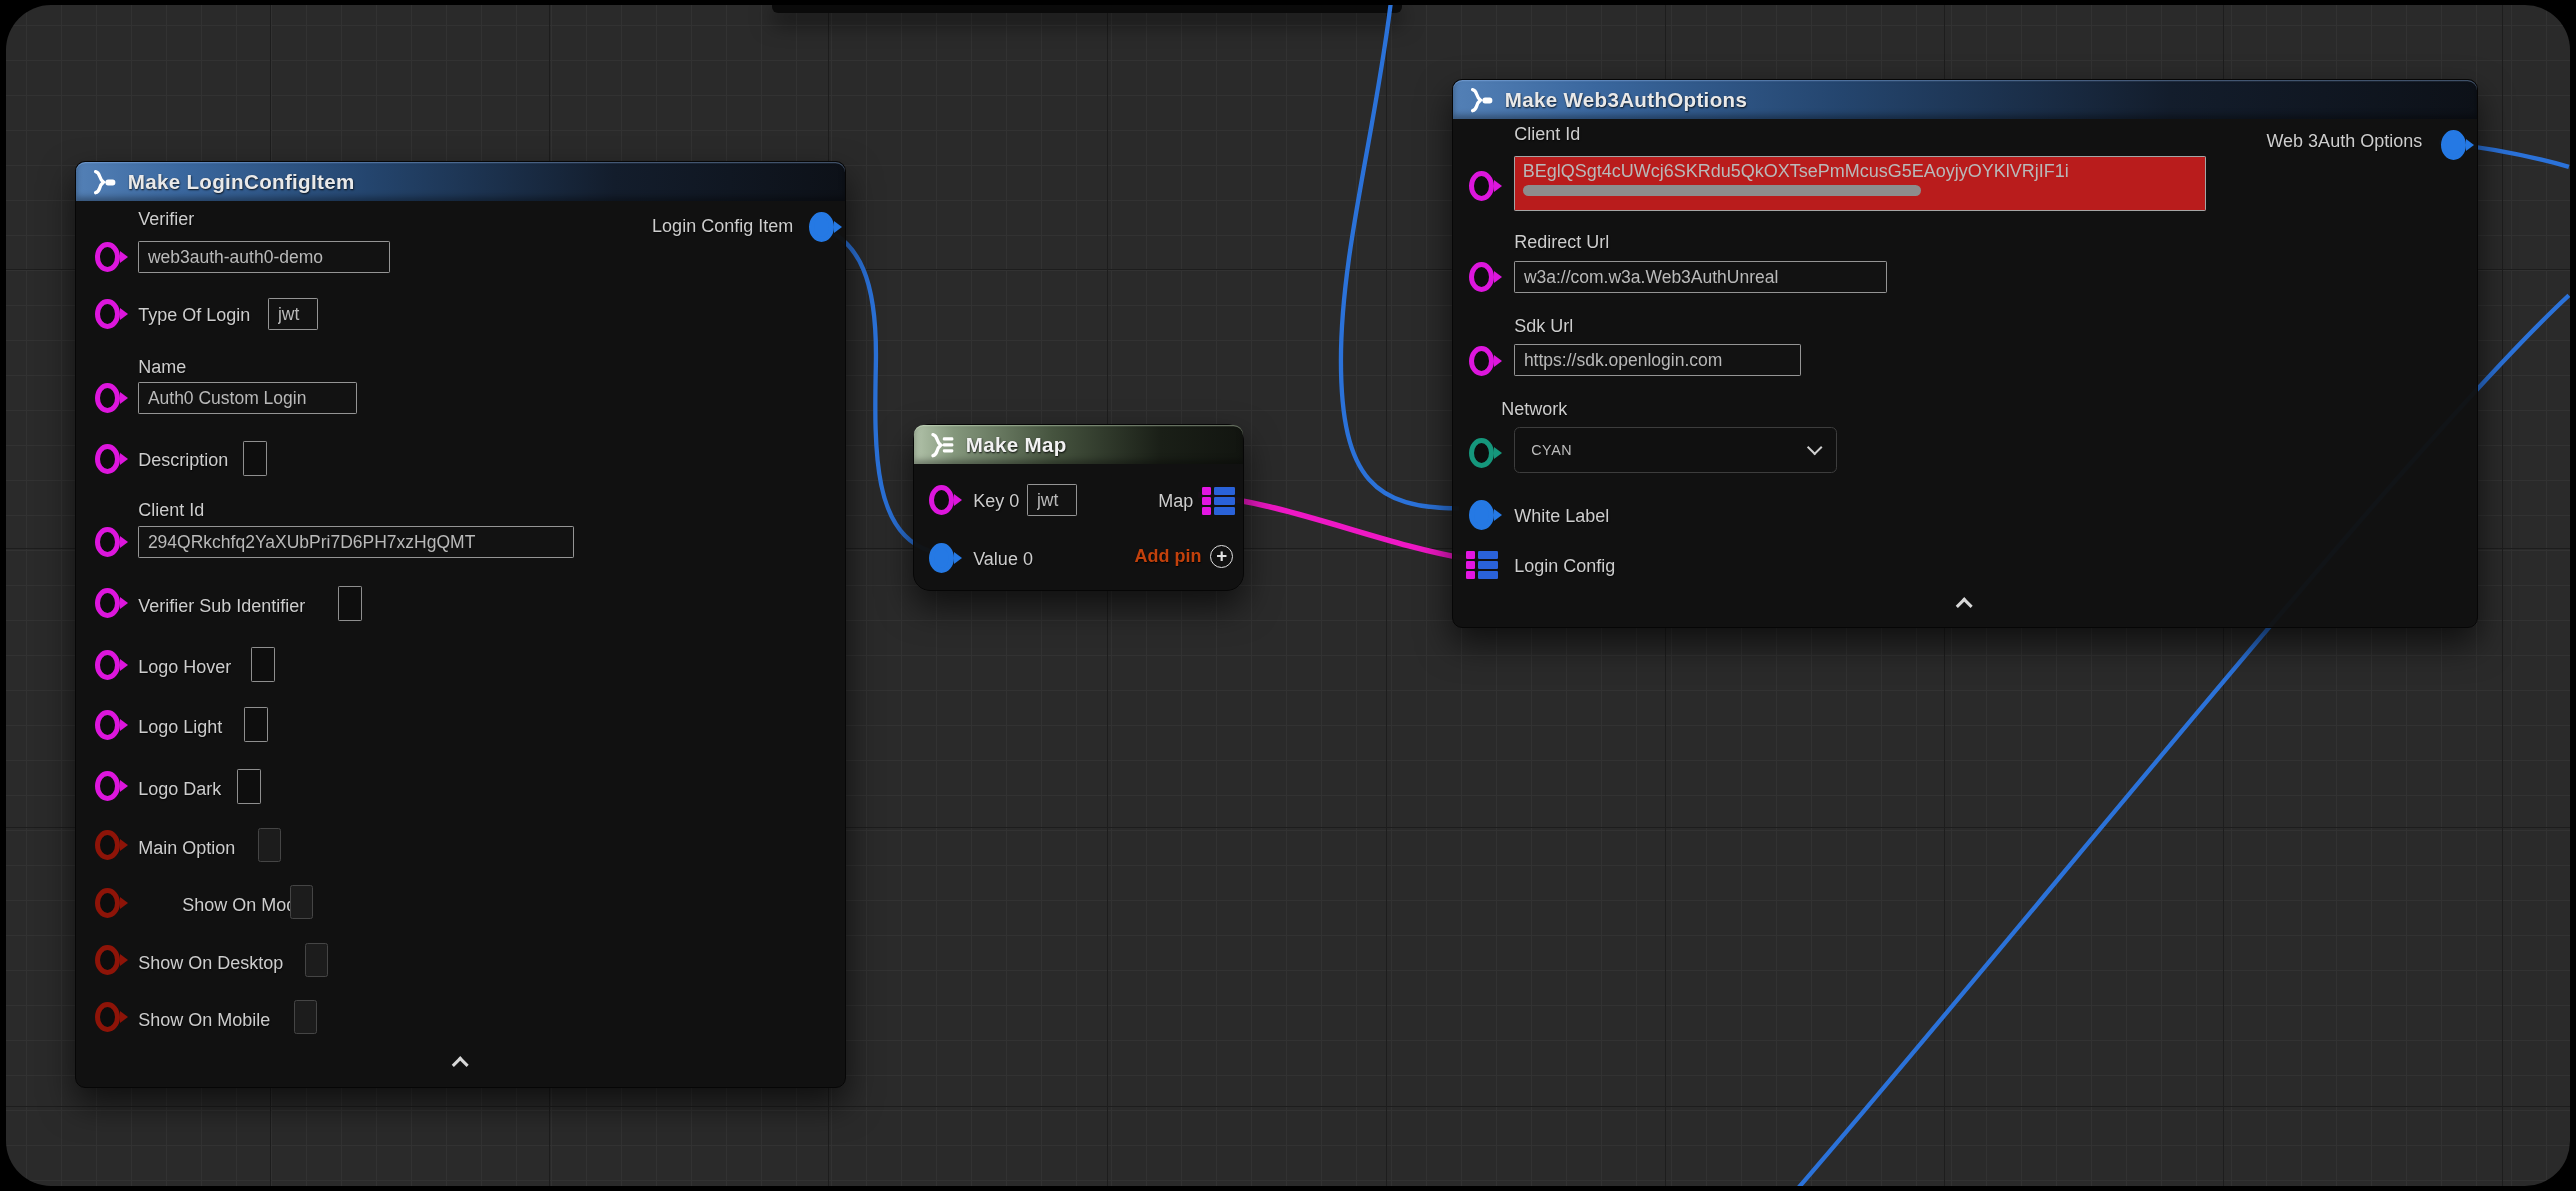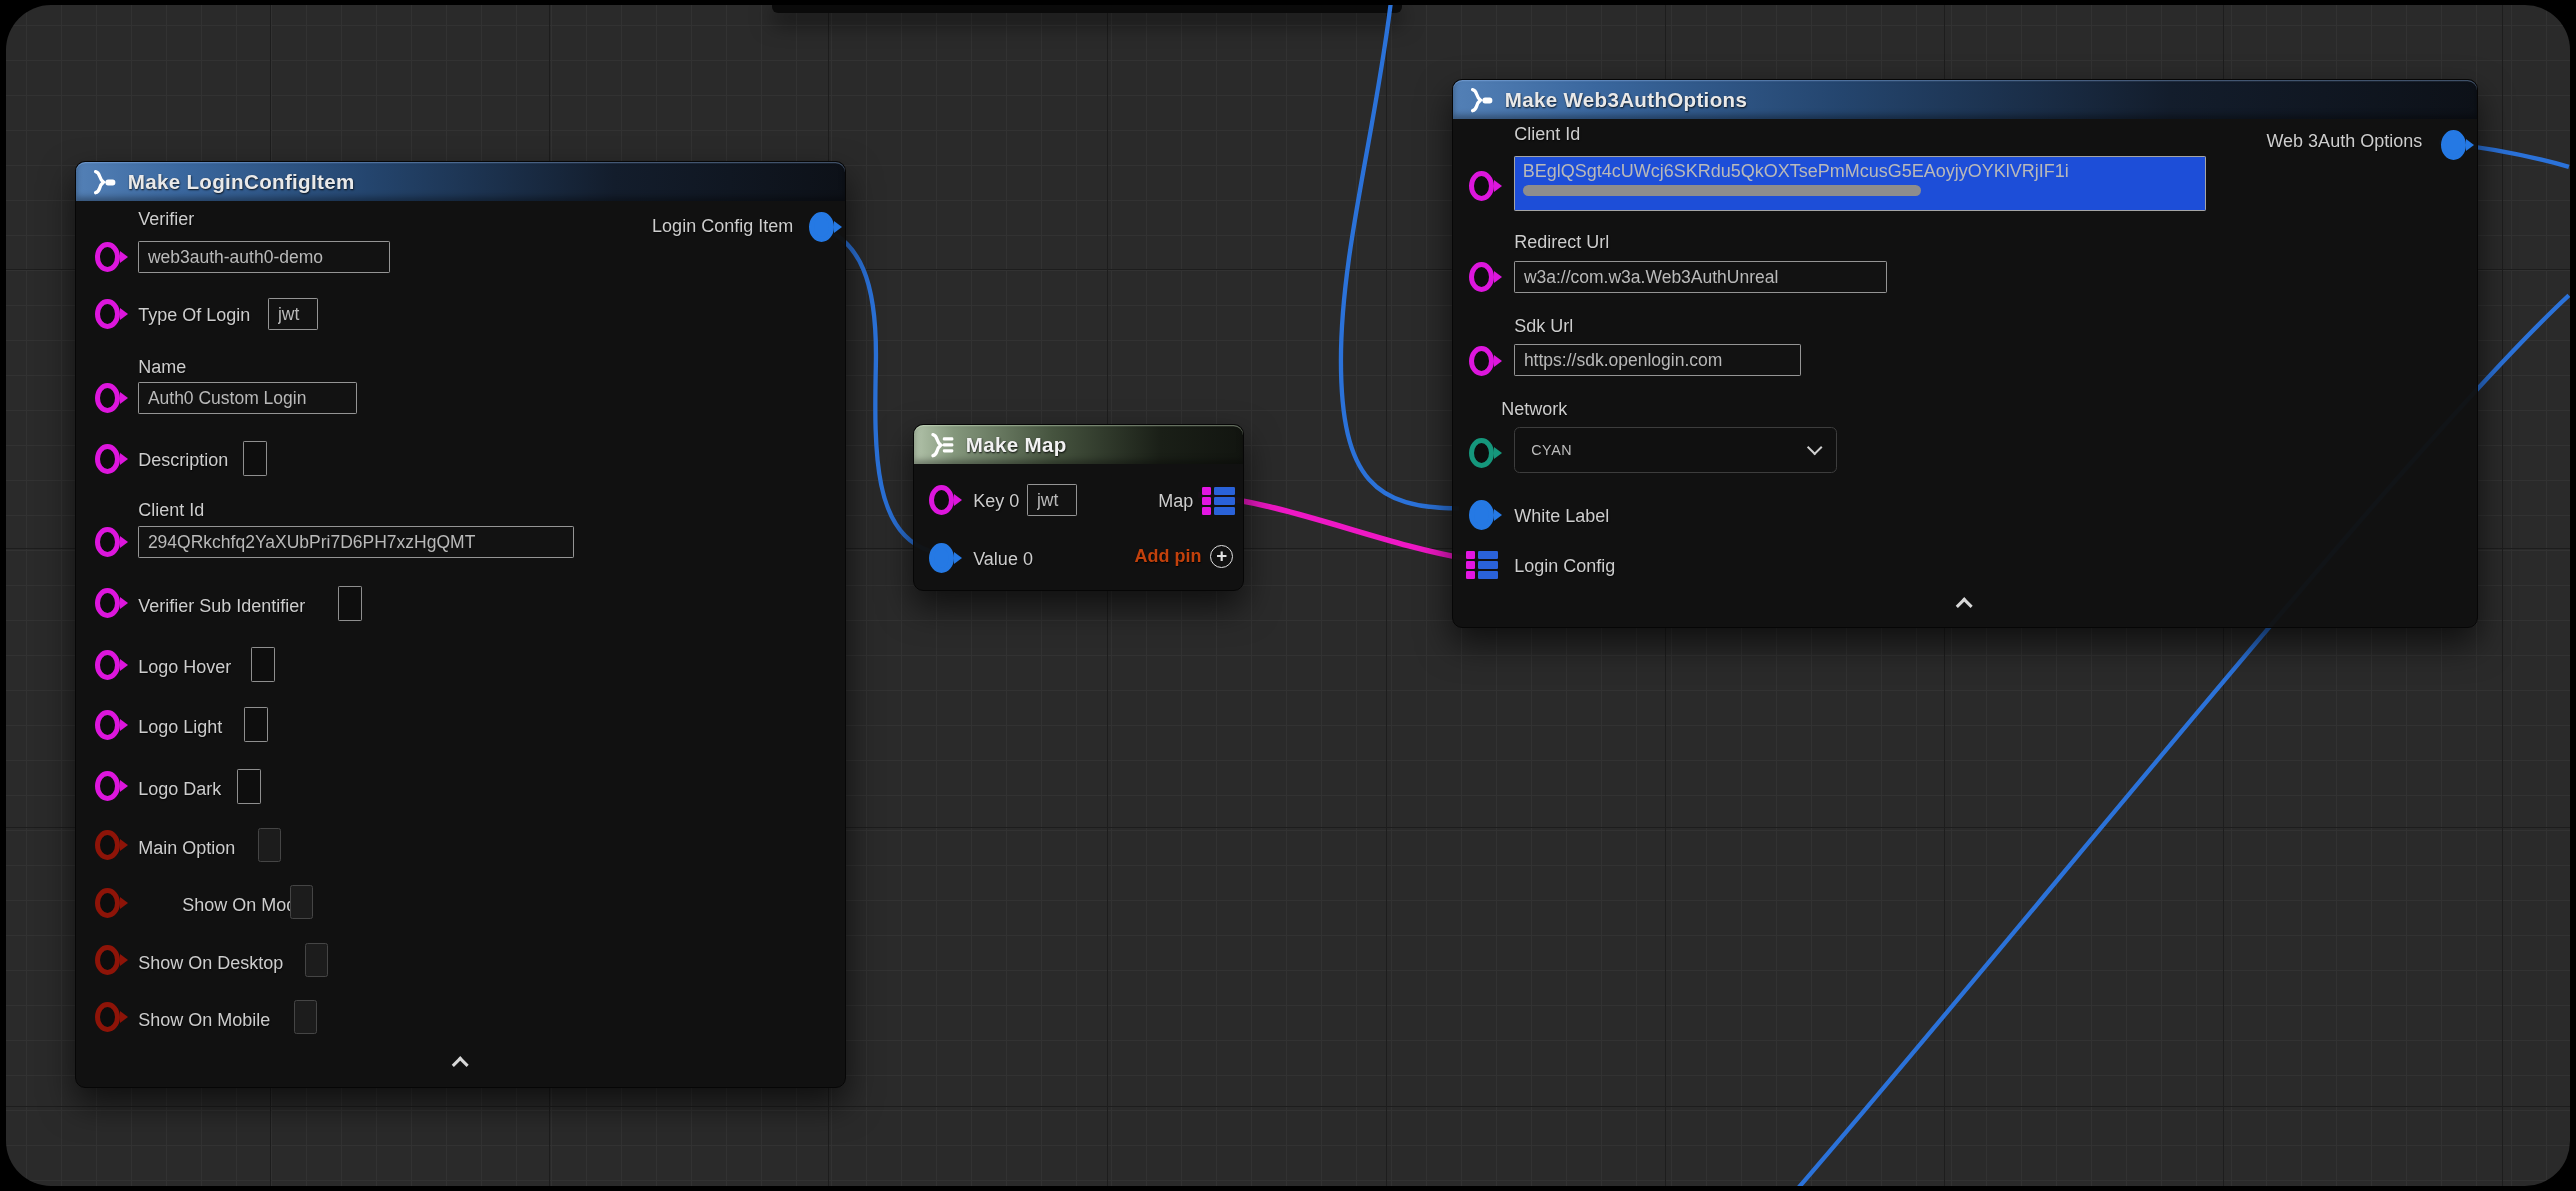--- a/index.html
+++ b/index.html
@@ -36,21 +36,21 @@
   .pin.obj{border-color:#2579e4;background:#2579e4;}.pin.obj::after{border-left-color:#2579e4;}
   .pinmap{position:absolute;display:grid;grid-template-columns:9.4px 20.6px;grid-auto-rows:7.5px;gap:2.5px;}
   .pinmap i{display:block;border-radius:1.2px;}
   .pinmap i.k{background:#e316e3;}.pinmap i.v{background:#2a62d9;}
   .tfield{position:absolute;height:32px;background:#121212;border:1.2px solid #959595;border-radius:1.2px;
     color:#b9b9b9;font-size:17.5px;font-family:"Liberation Sans",sans-serif;padding:0 8.7px;box-sizing:border-box;outline:none;}
   .ebox{position:absolute;width:24px;height:35px;background:rgba(10,10,10,.4);border:1.2px solid #8f8f8f;
     border-radius:1.2px;box-sizing:border-box;padding:0;}
   .cbox{position:absolute;width:22.4px;height:34px;background:#1c1c1c;border:1.2px solid #454545;
     border-radius:2.5px;box-sizing:border-box;padding:0;}
-  .bigfield{position:absolute;background:#1d4ed8;border:1.2px solid #a5a5a5;border-radius:1.2px;box-sizing:border-box;
+  .bigfield{position:absolute;background:#b91c1c;border:1.2px solid #a5a5a5;border-radius:1.2px;box-sizing:border-box;
     padding:3.7px 7.5px 2.5px 7.5px;overflow:hidden;}
   .bigfield .txt{color:#b9b9b9;font-size:18px;white-space:nowrap;}
   .bigfield .scroll{margin-top:3.7px;height:10.6px;width:59%;background:#8d8d8d;border-radius:5.6px;}
   .drop{position:absolute;background:#101010;border:1.2px solid #3d3d3d;border-radius:5.6px;box-sizing:border-box;
     display:flex;align-items:center;justify-content:space-between;padding:0 16px;cursor:pointer;}
   .drop .val{color:#bdbdbd;font-size:14.3px;letter-spacing:0.6px;}
   .chevdown{width:9.4px;height:9.4px;border-right:2.5px solid #cfcfcf;border-bottom:2.5px solid #cfcfcf;
     transform:rotate(45deg);margin-top:-5px;}
   .collapse{position:absolute;left:50%;transform:translateX(-50%);width:13.7px;height:13.7px;cursor:pointer;}
   .collapse::before{content:"";position:absolute;left:0;top:3.7px;width:8.7px;height:8.7px;
@@ -137,21 +137,21 @@
     <span class="lab" style="left:62px;top:791px;">Show On Desktop</span>
     <button class="cbox" style="left:229px;top:781px;"></button>
 
     <span class="pin bool" style="left:18.7px;top:840px;"></span>
     <span class="lab" style="left:62px;top:848px;">Show On Mobile</span>
     <button class="cbox" style="left:218px;top:838px;"></button>
 
     <span class="collapse" style="top:893px;"></span>
   </div>
 
-  <div class="node" style="left:907px;top:419px;width:329px;height:165px;">
+  <div class="node" style="left:907px;top:419px;width:329px;height:165px;border-radius:17px;">
     <div class="nhead green">
       <span class="nicon">
         <svg viewBox="0 0 44 40">
             <path d="M9 4 C17 6 13 14 21 20 C13 26 17 34 9 36" fill="none" stroke="#fff" stroke-width="5" stroke-linecap="round"></path>
             <rect x="24" y="8" width="16" height="5" rx="2" fill="#fff"></rect>
             <rect x="24" y="17" width="16" height="5" rx="2" fill="#fff"></rect>
             <rect x="24" y="26" width="16" height="5" rx="2" fill="#fff"></rect>
           </svg>
       </span>
       <span class="ntitle" style="color:#f2f2f2;text-shadow:0.6px 1.2px 1.9px rgba(0,0,0,.9);">Make Map</span>

